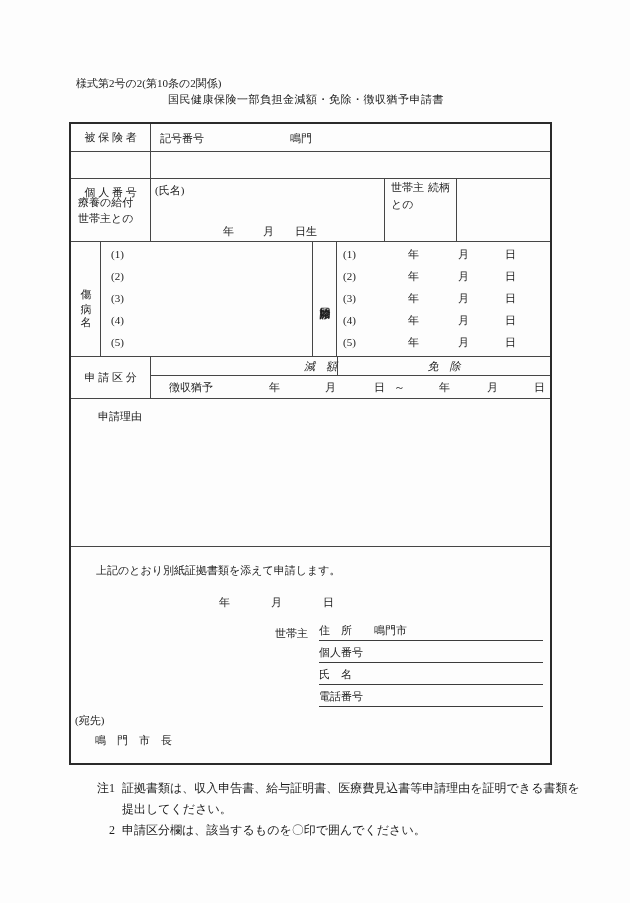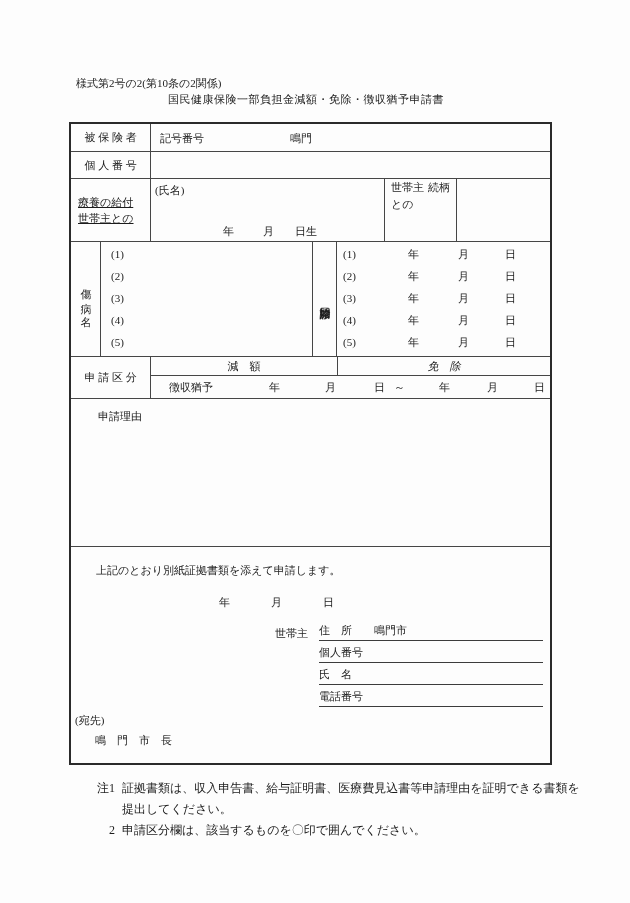--- a/index.html
+++ b/index.html
@@ -19,26 +19,26 @@
   .trow { display:flex; border-bottom:1px solid #464646; box-sizing:border-box; flex:0 0 auto; }
   .cell { box-sizing:border-box; position:relative; }
   .br { border-right:1px solid #464646; }
   .label-col {
     width:80px; display:flex; align-items:center; justify-content:center;
     flex:0 0 80px; text-align:center;
   }
   .grow { flex:1 1 auto; }
 
   
-  .r1 { height:28px; } .r2 { height:27px; }
+  .r1 { height:28px; } .r2 { height:27px;flex-direction:column; }
   .abs-mid { position:absolute; top:50%; transform:translateY(-50%); }
 
   
   .r3 { height:63px; }
-  .recip-label { flex-direction:column; line-height:16px; align-items:flex-start; padding-left:7px;text-decoration:underline; }
+  .recip-label { flex-direction:column; line-height:16px; align-items:flex-start; padding-left:7px; }
   .c-name { width:234px; flex:0 0 234px; }
   .name-tag { position:absolute; left:4px; top:4px; }
   .birth-line { position:absolute; left:0; right:0; bottom:3px; height:14px; }
   .birth-line span { position:absolute; }
   .c-rel { width:72px; flex:0 0 72px; display:flex; flex-direction:row; justify-content:center; line-height:17px; padding:0 6px; }
   .rel-l2 { display:flex; justify-content:space-between; }
 
   
   .r4 { height:115px; }
   .dz-label-col { width:30px; flex:0 0 30px; display:flex; }
@@ -49,21 +49,21 @@
   .c-start { width:24px; flex:0 0 24px; display:flex; }
   .c-dzdates { display:flex; flex-direction:column; padding-top:1px; }
   .dd-row { height:22px; line-height:22px; position:relative; }
   .dd-row span { position:absolute; }
   .dd-num { left:6px; } .dd-y { left:71px; } .dd-m { left:121px; } .dd-d { left:168px; }
 
   
   .r56 { height:42px; }
   .cat-right { flex:1; display:flex; flex-direction:column; }
   .r5a { display:flex; height:19px; border-bottom:1px solid #464646; box-sizing:border-box; }
-  .red-cell { width:187px; flex:0 0 187px; text-align:center; line-height:18px; }
+  .red-cell { width:187px; flex:0 0 187px; text-align:right; line-height:18px;font-style:italic; }
   .exe-cell { flex:1; text-align:center; line-height:18px;font-style:italic; }
   .r5b { flex:1; position:relative; }
   .r5b span { position:absolute; top:50%; transform:translateY(-50%);margin-left:12px; }
   .df-label { left:6px; } .df-u0 { left:106px; } .df-u1 { left:162px; } .df-u2 { left:211px; }
   .df-u3 { left:231px; } .df-u4 { left:276px; } .df-u5 { left:324px; } .df-u6 { left:371px; }
 
   
   .r7 { height:148px;padding-left:23px; }
   .reason-label { position:absolute; left:4px; top:10px; }
 

